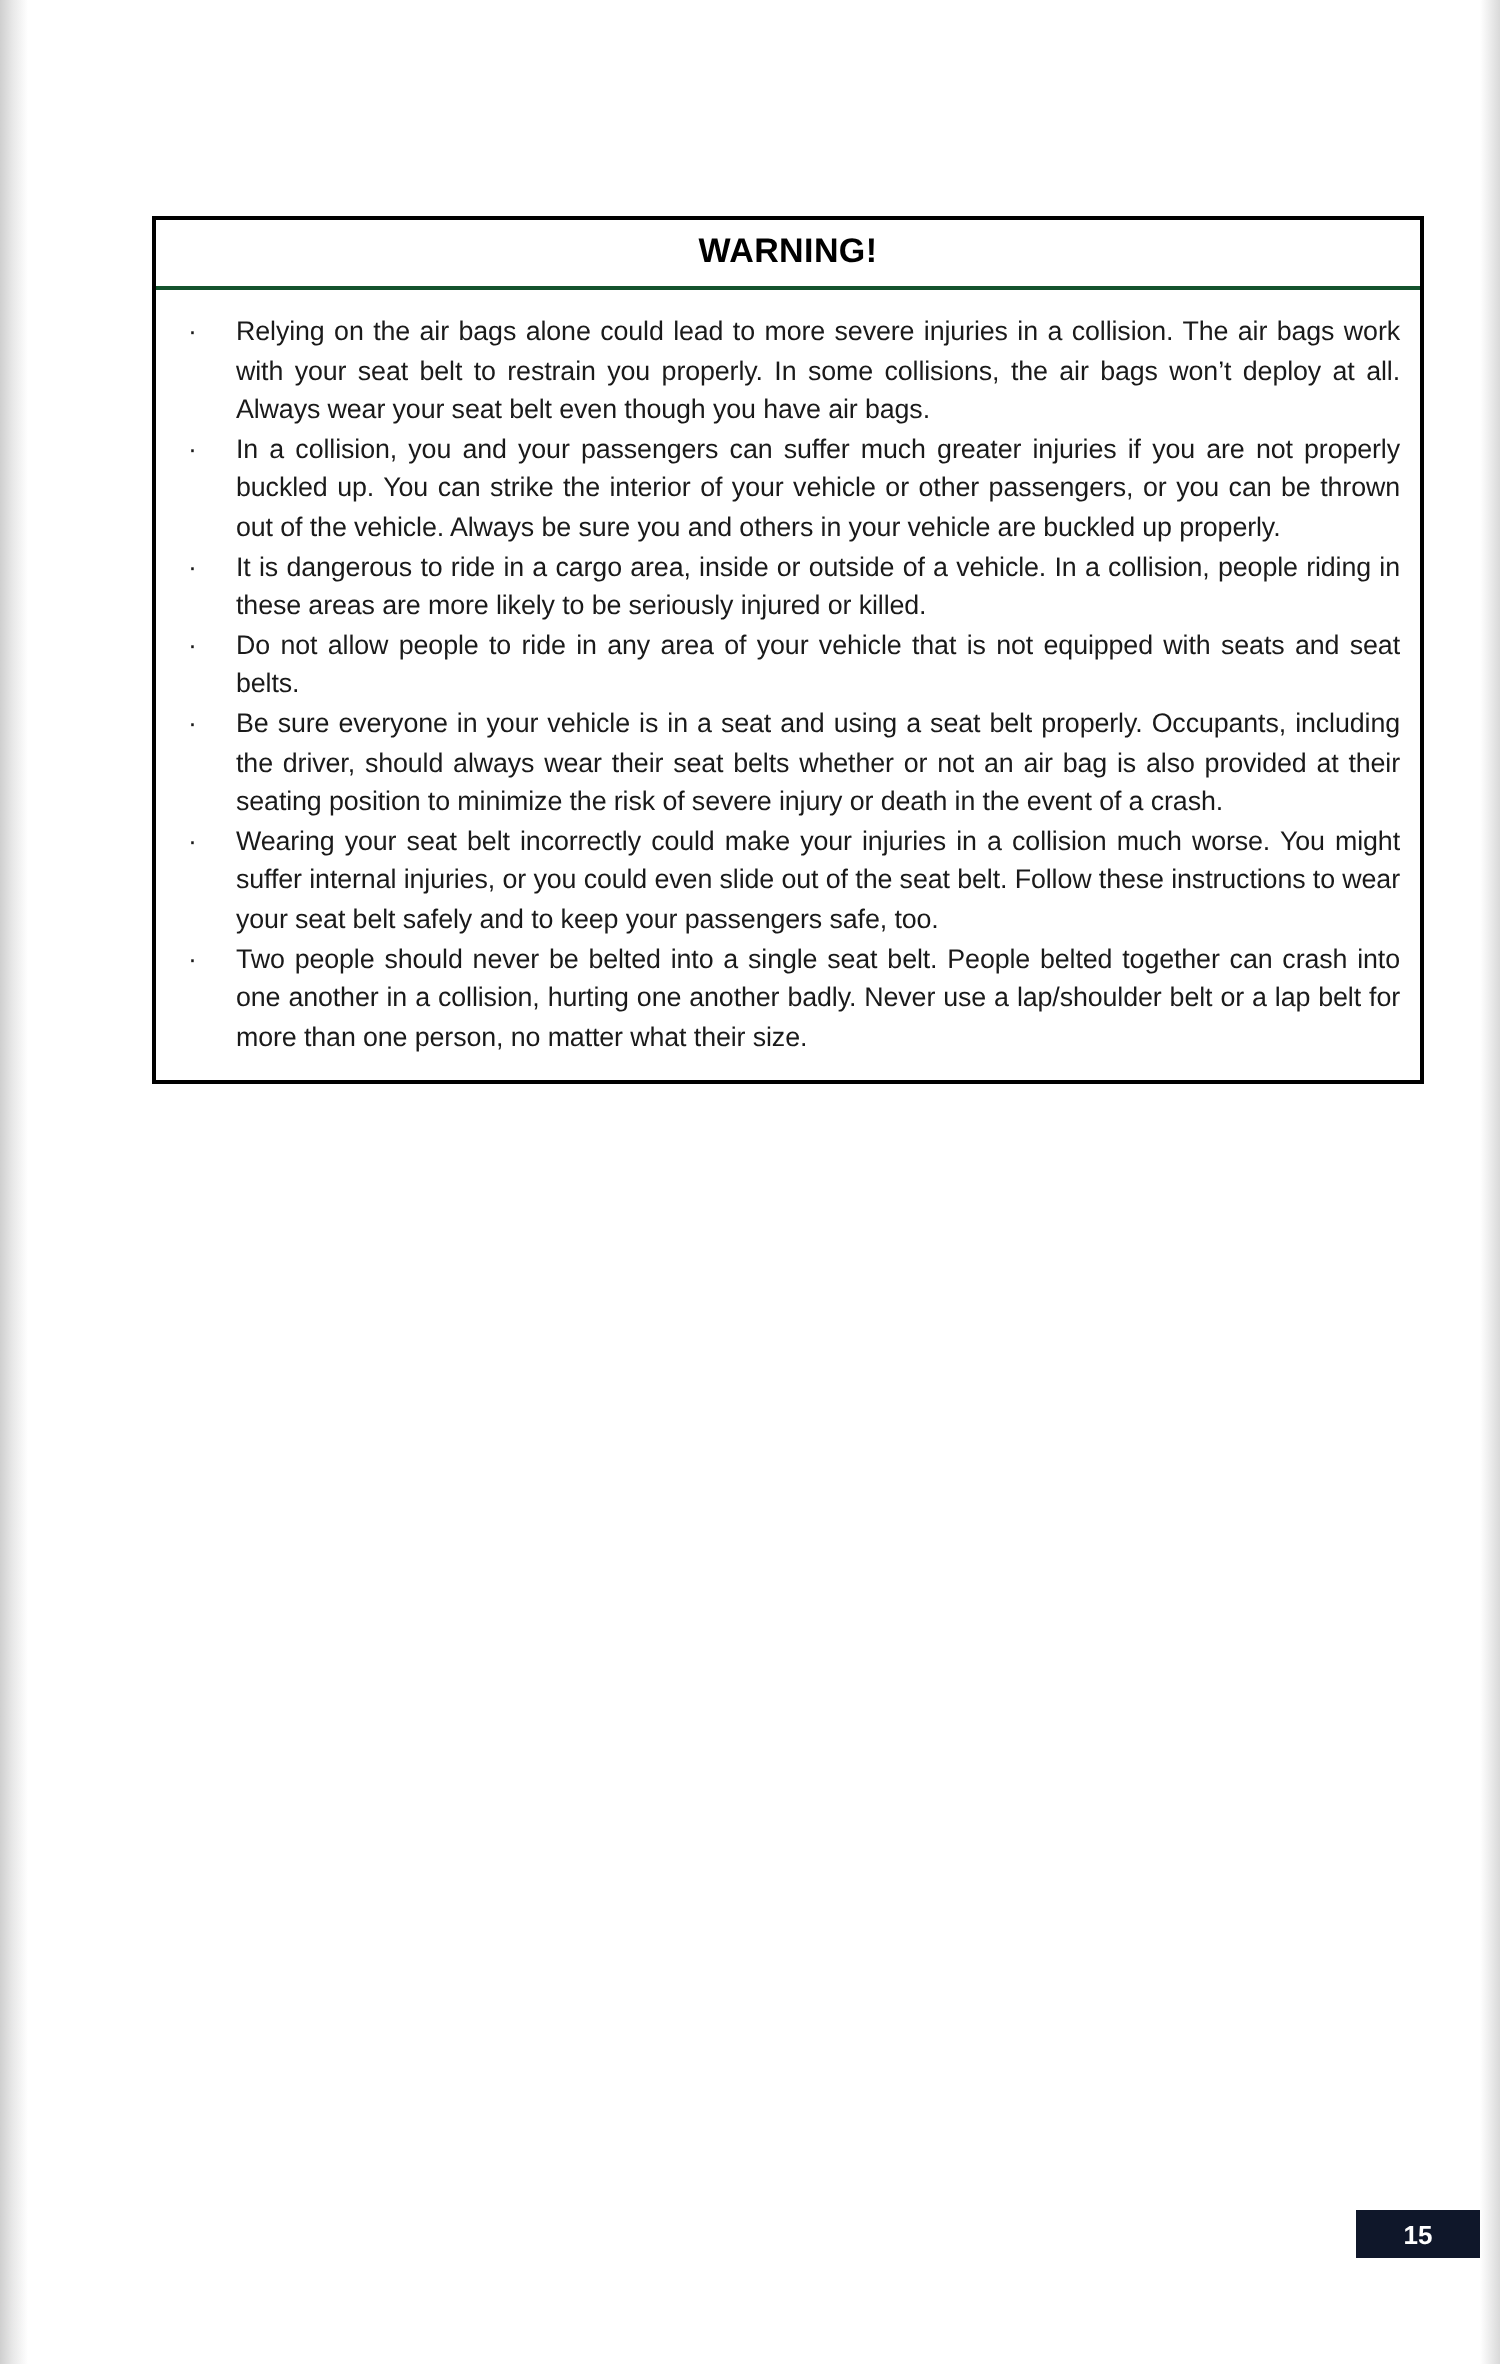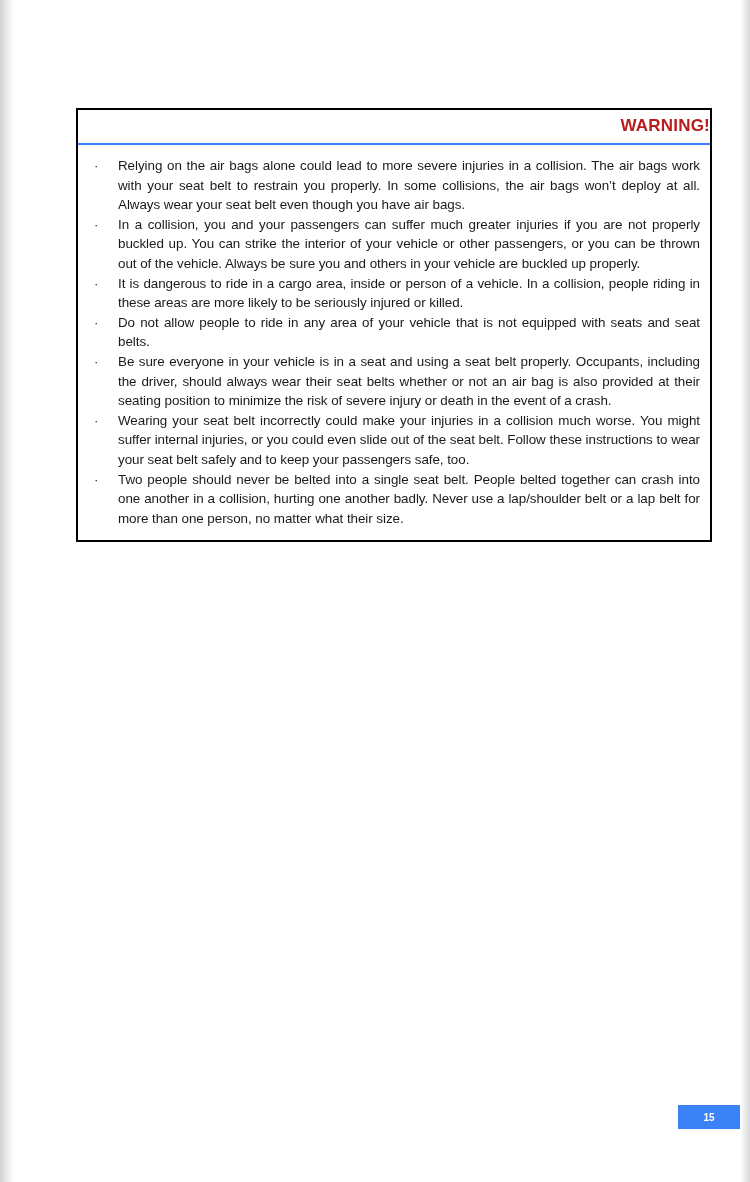--- a/index.html
+++ b/index.html
@@ -73,26 +73,26 @@
   .warning-box {
     position: absolute;
     left: 76px;
     top: 108px;
     width: 636px;
     border: 2px solid #000000;
     background: #ffffff;
     box-sizing: border-box;
   }
   .warning-title {
-    text-align: right;
+    text-align: center;
     font-size: 17px;
     font-weight: bold;
-    color: #b91c1c;
+    color: #000000;
     padding: 6px 0 7px 0;
-    border-bottom: 2px solid #3b82f6;
+    border-bottom: 2px solid #14532d;
     letter-spacing: 0.2px;
   }
   .warning-body {
     padding: 11px 10px 12px 8px;
   }
   ul.bullet-list {
     list-style: none;
     margin: 0;
     padding: 0;
   }
@@ -116,23 +116,23 @@
     color: #1a1a1a;
   }
 
   
   .page-number-tab {
     position: absolute;
     right: 10px;
     bottom: 53px;
     width: 62px;
     height: 24px;
-    background: #3b82f6;
+    background: #0f172a;
     color: #ffffff;
-    font-size: 10px;
+    font-size: 13px;
     font-weight: bold;
     display: flex;
     align-items: center;
     justify-content: center;
   }
 </style>
 </head>
 <body>
 
 <div class="page">
@@ -145,21 +145,21 @@
         <li>
           <span class="bullet">·</span>
           <span>Relying on the air bags alone could lead to more severe injuries in a collision. The air bags work with your seat belt to restrain you properly. In some collisions, the air bags won’t deploy at all. Always wear your seat belt even though you have air bags.</span>
         </li>
         <li>
           <span class="bullet">·</span>
           <span>In a collision, you and your passengers can suffer much greater injuries if you are not properly buckled up. You can strike the interior of your vehicle or other passengers, or you can be thrown out of the vehicle. Always be sure you and others in your vehicle are buckled up properly.</span>
         </li>
         <li>
           <span class="bullet">·</span>
-          <span>It is dangerous to ride in a cargo area, inside or person of a vehicle. In a collision, people riding in these areas are more likely to be seriously injured or killed.</span>
+          <span>It is dangerous to ride in a cargo area, inside or outside of a vehicle. In a collision, people riding in these areas are more likely to be seriously injured or killed.</span>
         </li>
         <li>
           <span class="bullet">·</span>
           <span>Do not allow people to ride in any area of your vehicle that is not equipped with seats and seat belts.</span>
         </li>
         <li>
           <span class="bullet">·</span>
           <span>Be sure everyone in your vehicle is in a seat and using a seat belt properly. Occupants, including the driver, should always wear their seat belts whether or not an air bag is also provided at their seating position to minimize the risk of severe injury or death in the event of a crash.</span>
         </li>
         <li>

